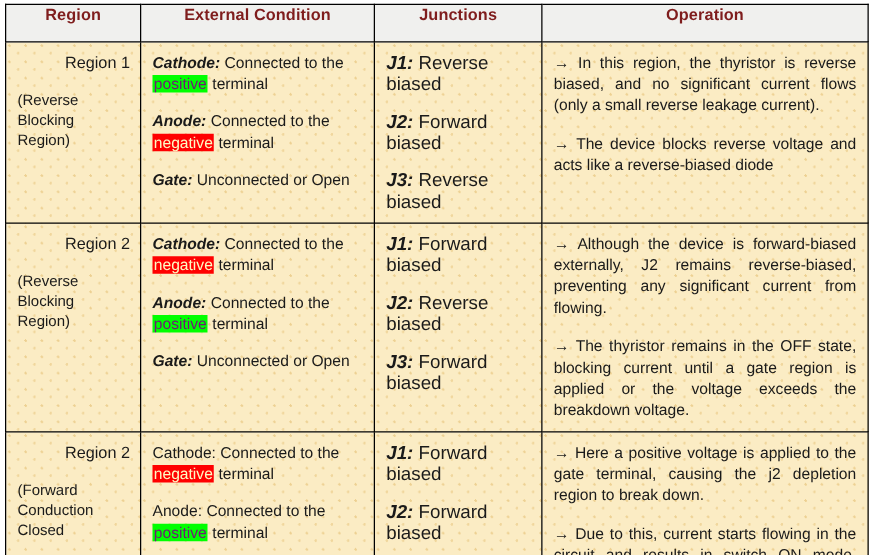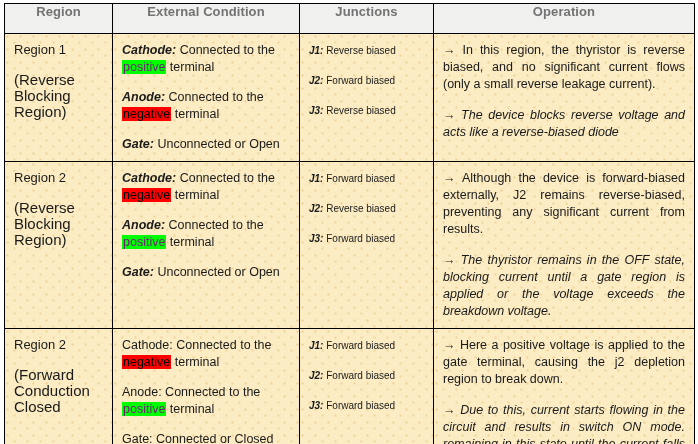--- a/index.html
+++ b/index.html
@@ -38,21 +38,21 @@
     padding: 0;
   }
 
   thead th {
     background: #f0f0ee;
     font-size: 13px;
     font-weight: bold;
     text-align: center;
     height: 29px;
     vertical-align: middle;
-    color: #737373;
+    color: #7f1d1d;
     letter-spacing: 0.1px;
   }
 
   tbody td {
     background-color: #fbecc4;
     background-image:
       radial-gradient(circle at 2px 2px, rgba(226,186,106,0.55) 0.9px, rgba(0,0,0,0) 1.1px),
       radial-gradient(circle at 9px 8px, rgba(226,186,106,0.45) 0.9px, rgba(0,0,0,0) 1.1px);
     background-size: 13px 13px, 13px 13px;
     background-position: 0 0, 0 0;
@@ -68,23 +68,24 @@
   col.c-region { width: 108px; }
   col.c-external { width: 187px; }
   col.c-junctions { width: 134px; }
   col.c-operation { width: 261px; }
 
   
   .region-name {
     font-size: 13px;
     line-height: 16px;
     margin: 0 0 14px 0;
+    text-align: right;
   }
   .region-sub {
-    font-size: 15px;
+    font-size: 12px;
     line-height: 16px;
     margin: 0;
   }
 
   
   .ec-line {
     margin: 0 0 13px 0;
     font-size: 12.5px;
     line-height: 17px;
   }
@@ -97,46 +98,46 @@
     font-weight: normal;
     font-style: normal;
   }
   .hl-green {
     background: #00ff00;
     color: #701a75;
     padding: 0 1px;
   }
   .hl-red {
     background: #ff0000;
-    color: #000000;
+    color: #fef9c3;
     padding: 0 1px;
   }
 
   
   .j-line {
     margin: 0 0 13px 0;
-    font-size: 10px;
+    font-size: 15px;
     line-height: 17px;
   }
   .j-line:last-child { margin-bottom: 0; }
   .j-label {
     font-weight: bold;
     font-style: italic;
   }
 
   
   .op-cell { padding: 8px 9px 8px 9px; }
   .op-para {
     margin: 0 0 14px 0;
     font-size: 12.5px;
     line-height: 17px;
     text-align: justify;
     text-justify: inter-word;
   }
-  .op-para:last-child { margin-bottom: 0; font-style: italic; }
+  .op-para:last-child { margin-bottom: 0; }
 
   tr.row-region3 .op-para { margin-bottom: 14px; }
 </style>
 </head>
 <body>
 
 <div class="table-wrap">
   <table class="thyristor-table">
     <colgroup>
       <col class="c-region">
@@ -235,21 +236,21 @@
               <span>Reverse biased</span>
             </div>
             <div class="j-line">
               <span class="j-label">J3:</span>
               <span>Forward biased</span>
             </div>
           </div>
         </td>
         <td>
           <div class="cell op-cell">
-            <p class="op-para">→  Although the device is forward-biased externally, J2 remains reverse-biased, preventing any significant current from results.</p>
+            <p class="op-para">→  Although the device is forward-biased externally, J2 remains reverse-biased, preventing any significant current from flowing.</p>
             <p class="op-para">→  The thyristor remains in the OFF state, blocking current until a gate region is applied or the voltage exceeds the breakdown voltage.</p>
           </div>
         </td>
       </tr>
 
       <tr class="row-region3">
         <td>
           <div class="cell">
             <div class="region-name">Region 2</div>
             <div class="region-sub">(Forward Conduction Closed</div>

